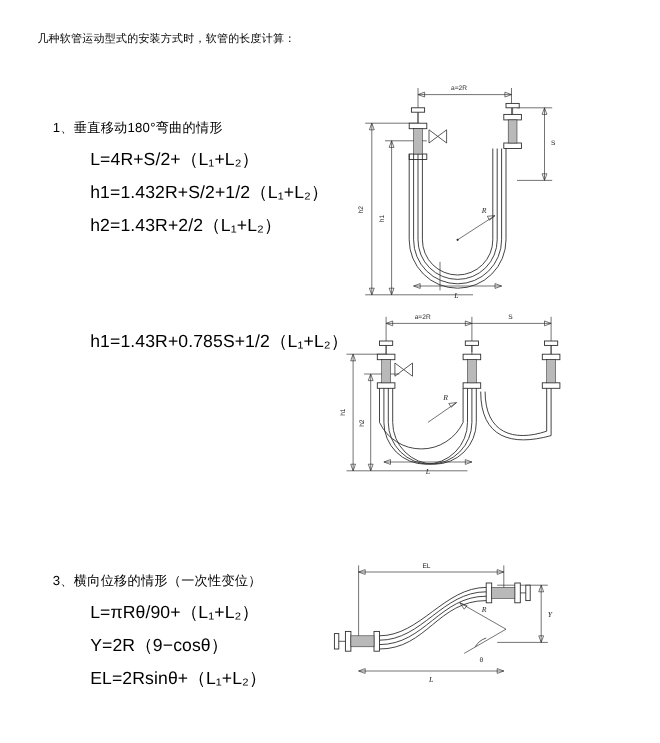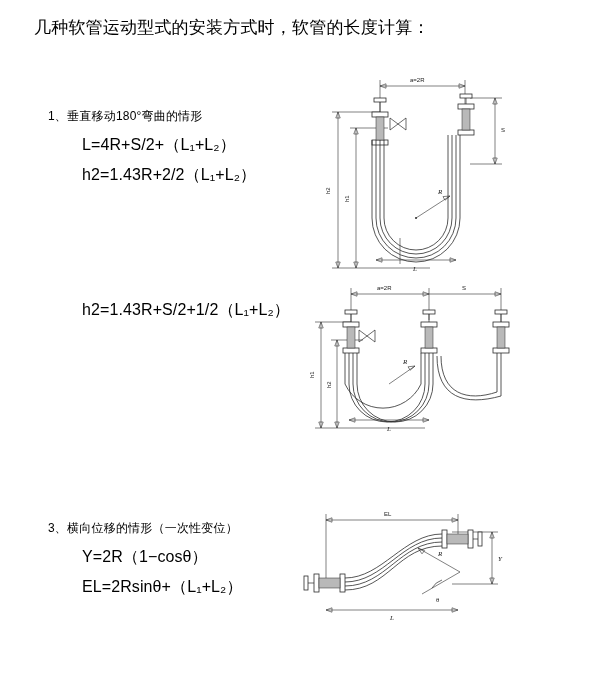--- a/index.html
+++ b/index.html
@@ -17,22 +17,22 @@
   }
   .page {
     position: absolute;
     left: 0; top: 0;
     width: 600px;
     height: 675px;
   }
   .heading {
     position: absolute;
     left: 34px;
-    top: 16px;
-    font-size: 17px;
+    top: 28px;
+    font-size: 10px;
     letter-spacing: 0.2px;
     white-space: nowrap;
   }
   .section {
     position: absolute;
     left: 0;
     width: 600px;
   }
   .sec-1 { top: 108px; }
   .sec-2 { top: 300px; }
@@ -78,20 +78,21 @@
 <div class="page">
 
   <div class="heading">几种软管运动型式的安装方式时，软管的长度计算：</div>
 
   <div class="section sec-1">
     <div class="txt-block">
       <div class="sec-title">
         <span>1、</span><span>垂直移动180°弯曲的情形</span>
       </div>
       <div class="formula">L=4R+S/2+（L₁+L₂）</div>
+      <div class="formula">h1=1.432R+S/2+1/2（L₁+L₂）</div>
       <div class="formula">h2=1.43R+2/2（L₁+L₂）</div>
     </div>
 
     <div class="fig fig-1">
       <svg width="250" height="230" viewBox="0 0 250 230">
 
         <line class="dim" x1="70" y1="18" x2="155" y2="18"></line>
         <path class="dim" d="M70 18 l6 -2.2 v4.4 z" fill="#2b2b2b"></path>
         <path class="dim" d="M155 18 l-6 -2.2 v4.4 z" fill="#2b2b2b"></path>
         <text class="lbl" x="100" y="14">a=2R</text>
@@ -147,21 +148,21 @@
         <path class="dim" d="M146 192 l-6 -2.2 v4.4 z" fill="#2b2b2b"></path>
         <text class="lbl-i" x="103" y="203">L</text>
 
         <line class="dim" x1="90" y1="170" x2="90" y2="196"></line>
       </svg>
     </div>
   </div>
 
   <div class="section sec-2">
     <div class="txt-block">
-      <div class="formula">h2=1.43R+S/2+1/2（L₁+L₂）</div>
+      <div class="formula">h1=1.43R+0.785S+1/2（L₁+L₂）</div>
     </div>
 
     <div class="fig fig-2">
       <svg width="260" height="190" viewBox="0 0 260 190">
 
         <line class="dim" x1="46" y1="16" x2="124" y2="16"></line>
         <path class="dim" d="M46 16 l6 -2.2 v4.4 z" fill="#2b2b2b"></path>
         <path class="dim" d="M124 16 l-6 -2.2 v4.4 z" fill="#2b2b2b"></path>
         <text class="lbl" x="72" y="12">a=2R</text>
         <line class="dim" x1="124" y1="16" x2="196" y2="16"></line>
@@ -220,21 +221,22 @@
         <text class="lbl-i" x="82" y="153">L</text>
       </svg>
     </div>
   </div>
 
   <div class="section sec-3">
     <div class="txt-block">
       <div class="sec-title">
         <span>3、</span><span>横向位移的情形（一次性变位）</span>
       </div>
-      <div class="formula">Y=2R（1−cosθ）</div>
+      <div class="formula">L=πRθ/90+（L₁+L₂）</div>
+      <div class="formula">Y=2R（9−cosθ）</div>
       <div class="formula">EL=2Rsinθ+（L₁+L₂）</div>
     </div>
 
     <div class="fig fig-3">
       <svg width="280" height="130" viewBox="0 0 280 130">
 
         <line class="dim" x1="34" y1="14" x2="166" y2="14"></line>
         <path class="dim" d="M34 14 l6 -2.2 v4.4 z" fill="#2b2b2b"></path>
         <path class="dim" d="M166 14 l-6 -2.2 v4.4 z" fill="#2b2b2b"></path>
         <text class="lbl" x="92" y="10">EL</text>

